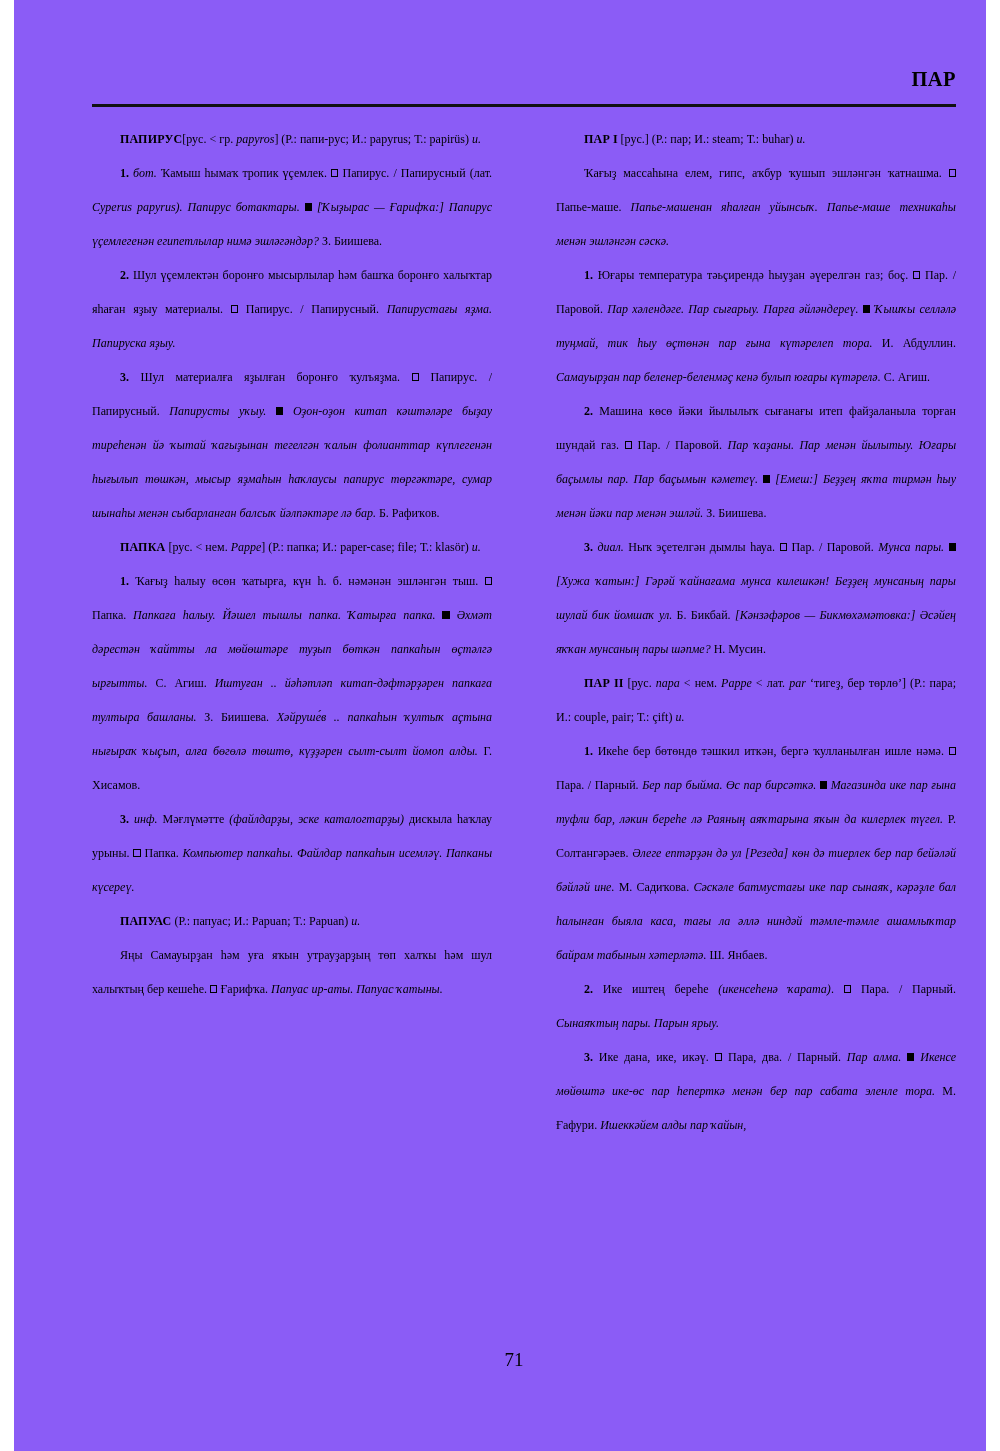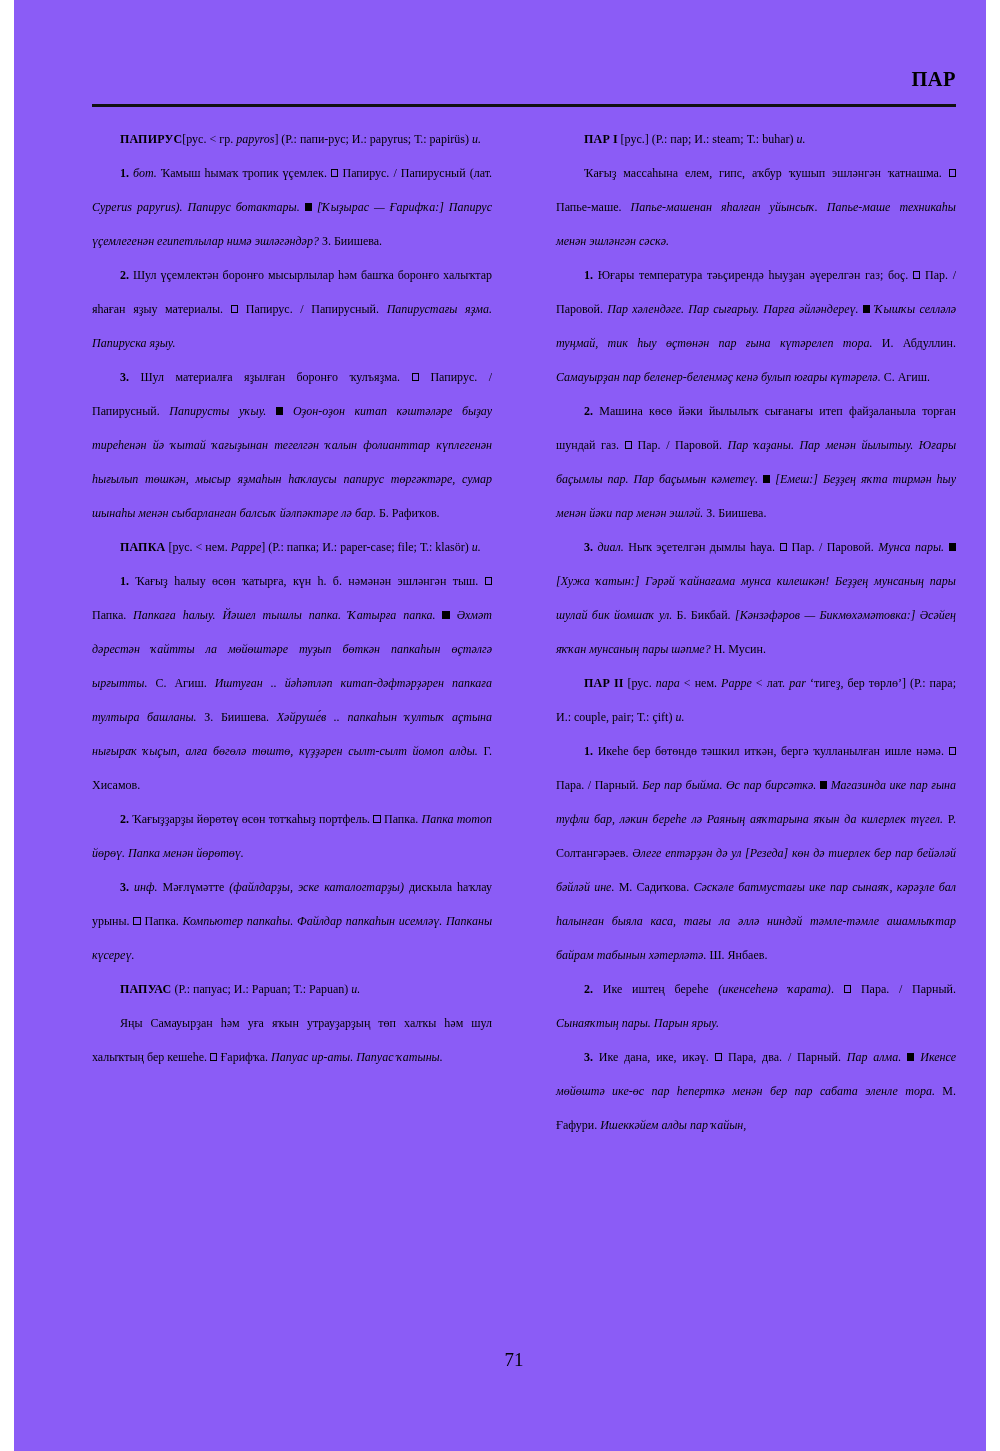--- a/index.html
+++ b/index.html
@@ -113,21 +113,20 @@
       <p><span class="sense">1.</span> <span class="it">бот.</span><span> Ҡамыш һымаҡ тропик үҫемлек. </span><span class="sq"></span><span> Папирус. / Папирусный (лат. </span><span class="it">Cyperus papyrus). Папирус ботактары.</span> <span class="sq filled"></span><span class="it"> [Ҡыҙырас — Ғарифҡа:] Папирус үҫемлегенән египетлылар нимә эшләгәндәр?</span><span> З. Биишева.</span></p>
 
       <p><span class="sense">2.</span><span> Шул үҫемлектән боронғо мысырлылар һәм башҡа боронғо халыҡтар яһаған яҙыу материалы. </span><span class="sq"></span><span> Папирус. / Папирусный. </span><span class="it">Папирустағы яҙма. Папируска яҙыу.</span></p>
 
       <p><span class="sense">3.</span><span> Шул материалға яҙылған боронғо ҡулъяҙма. </span><span class="sq"></span><span> Папирус. / Папирусный. </span><span class="it">Папирусты уҡыу.</span> <span class="sq filled"></span><span class="it"> Оҙон-оҙон китап кәштәләре быҙау тиреһенән йә ҡытай ҡағыҙынан тегелгән ҡалын фолианттар күплегенән һығылып төшкән, мысыр яҙмаһын һаҡлаусы папирус төргәктәре, сумар шынаһы менән сыбарланған балсыҡ йәлпәктәре лә бар.</span><span> Б. Рафиҡов.</span></p>
 
       <p><span class="hw">ПАПКА</span><span> [рус. &lt; нем. </span><span class="it">Pappe</span><span>] (Р.: папка; И.: paper-case; file; Т.: klasör) </span><span class="it">и.</span></p>
 
       <p><span class="sense">1.</span><span> Ҡағыҙ һалыу өсөн ҡатырға, күн һ. б. нәмәнән эшләнгән тыш. </span><span class="sq"></span><span> Папка. </span><span class="it">Папкаға һалыу. Йәшел тышлы папка. Ҡатырға папка.</span> <span class="sq filled"></span><span class="it"> Әхмәт дәрестән ҡайтты ла мөйөштәре туҙып бөткән папкаһын өҫтәлгә ырғытты.</span><span> С. Агиш.</span><span class="it"> Иштуған .. йәһәтләп китап-дәфтәрҙәрен папкаға тултыра башланы.</span><span> З. Биишева.</span><span class="it"> Хәйруше́в .. папкаһын ҡултыҡ аҫтына нығыраҡ ҡыҫып, алға бөгөлә төштө, күҙҙәрен сылт-сылт йомоп алды.</span><span> Г. Хисамов.</span></p>
 
-      <p><span class="sense">2.</span><span> Ҡағыҙҙарҙы йөрөтөү өсөн тотҡаһыҙ портфель. </span><span class="sq"></span><span> Папка. </span><span class="it">Папка тотоп йөрөү. Папка менән йөрөтөү.</span></p>
 
       <p><span class="sense">3.</span> <span class="it">инф.</span><span> Мәғлүмәтте </span><span class="it">(файлдарҙы, эске каталогтарҙы)</span><span> дискыла һаҡлау урыны. </span><span class="sq"></span><span> Папка. </span><span class="it">Компьютер папкаһы. Файлдар папкаһын исемләү. Папканы күсереү.</span></p>
 
       <p><span class="hw">ПАПУАС</span><span> (Р.: папуас; И.: Papuan; Т.: Papuan) </span><span class="it">и.</span></p>
 
       <p><span>Яңы Самауырҙан һәм уға яҡын утрауҙарҙың төп халҡы һәм шул халыҡтың бер кешеһе. </span><span class="sq"></span><span> Ғарифҡа. </span><span class="it">Папуас ир-аты. Папуас ҡатыны.</span></p>
 
 
     </div>
 

